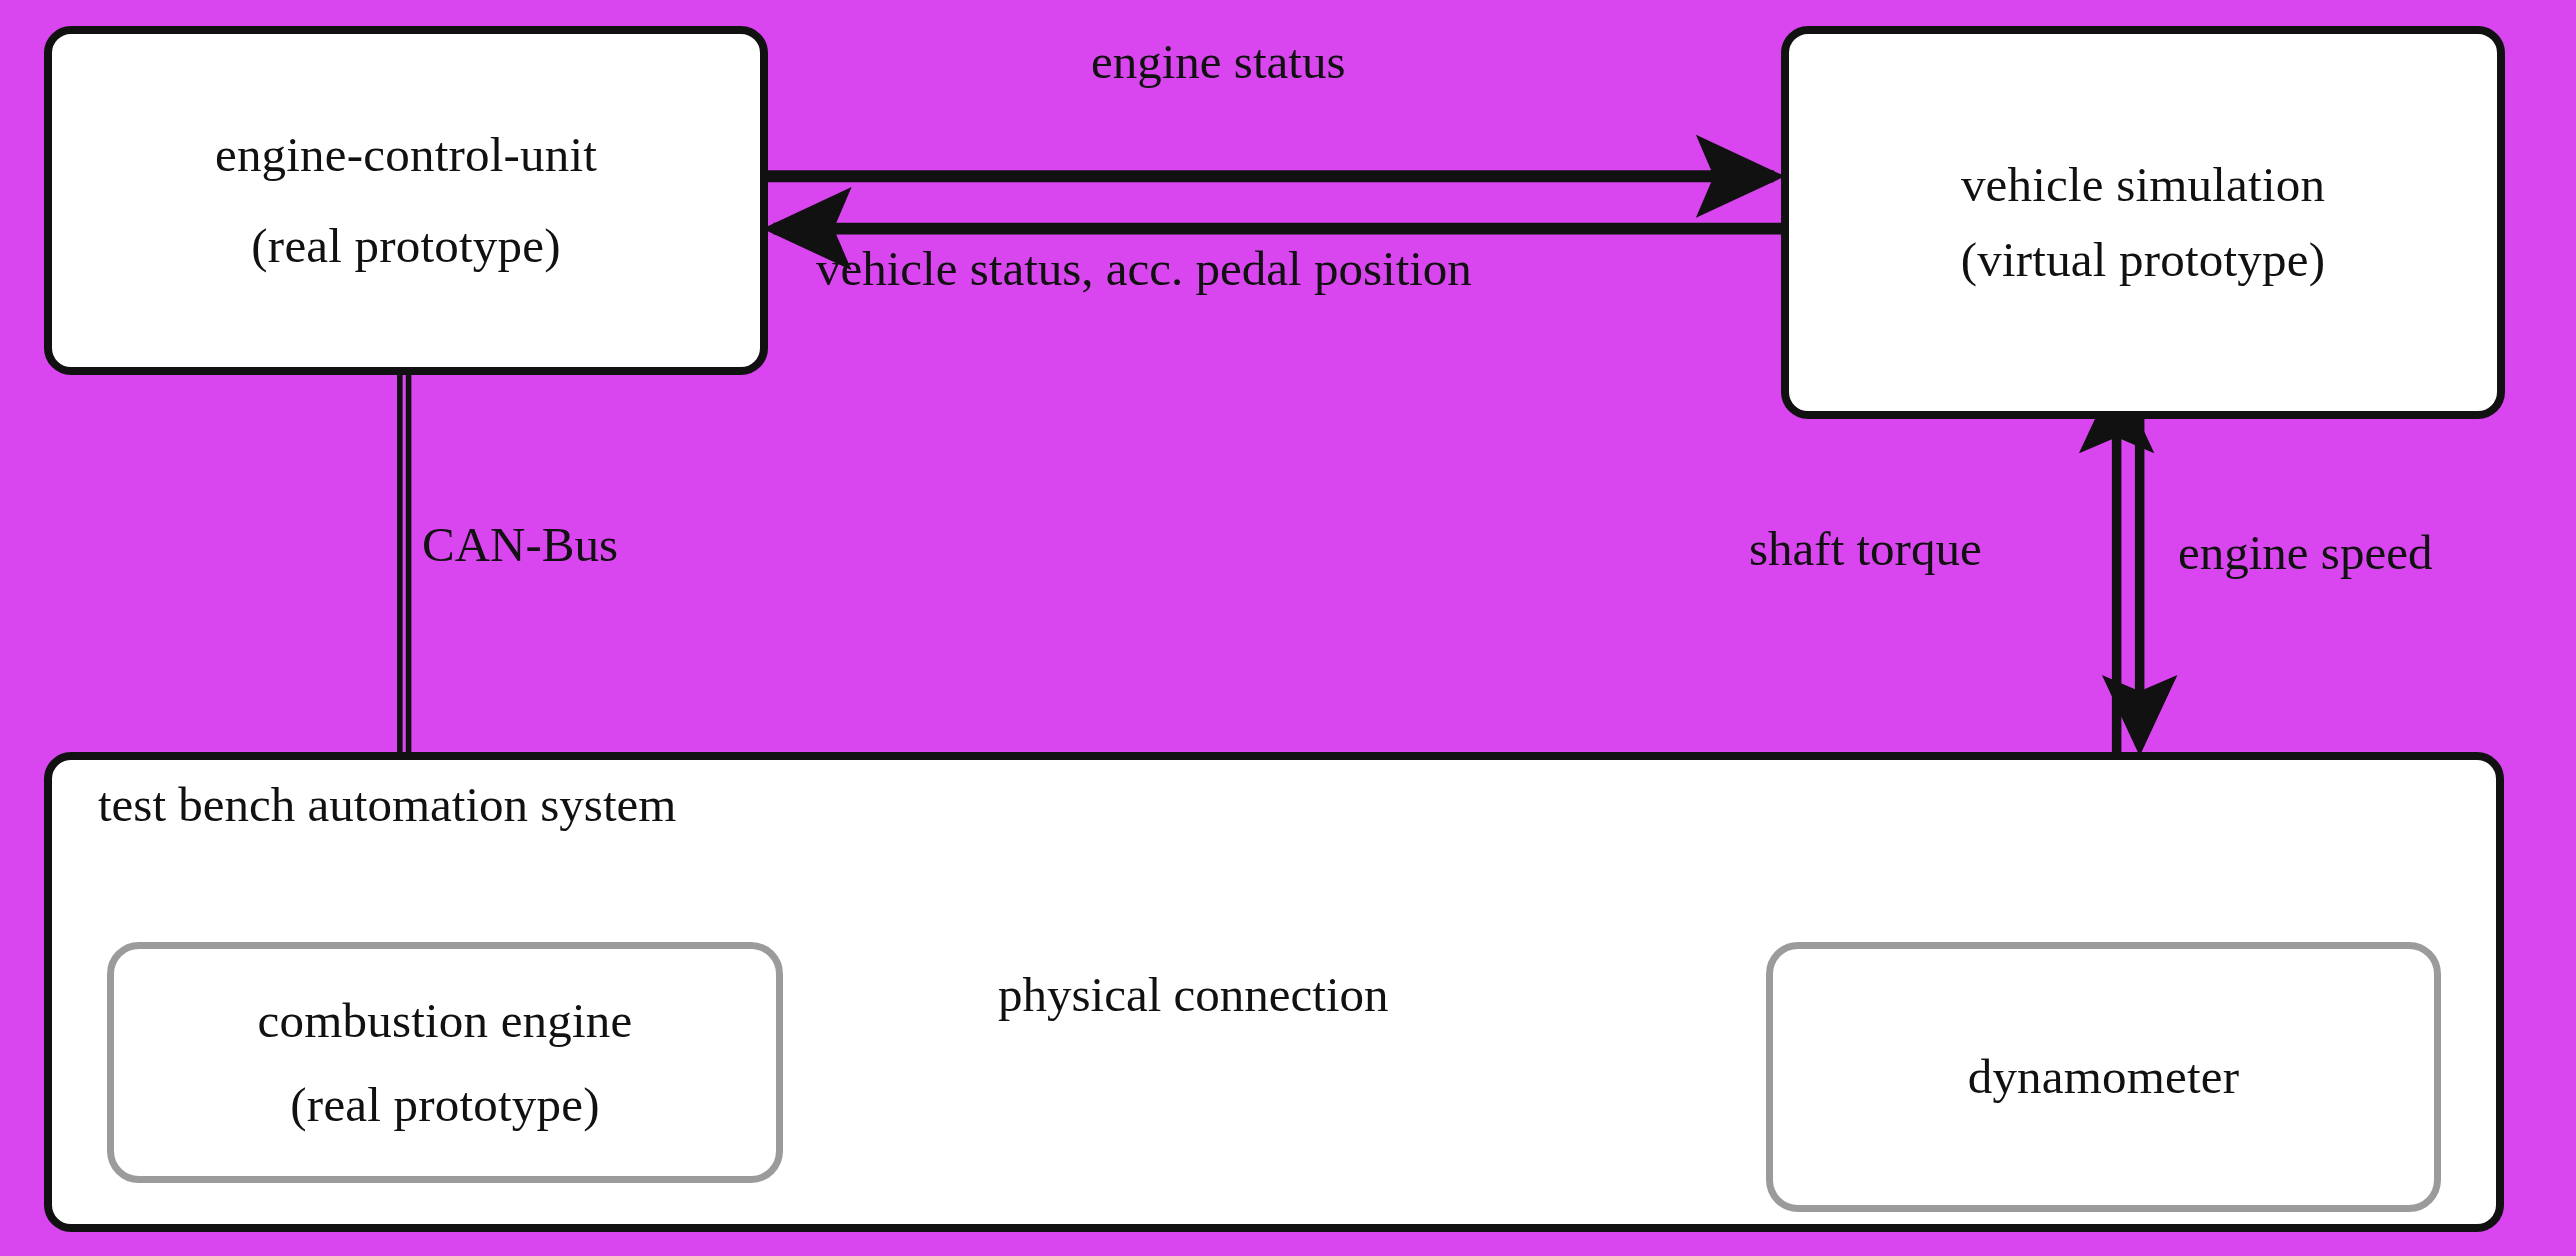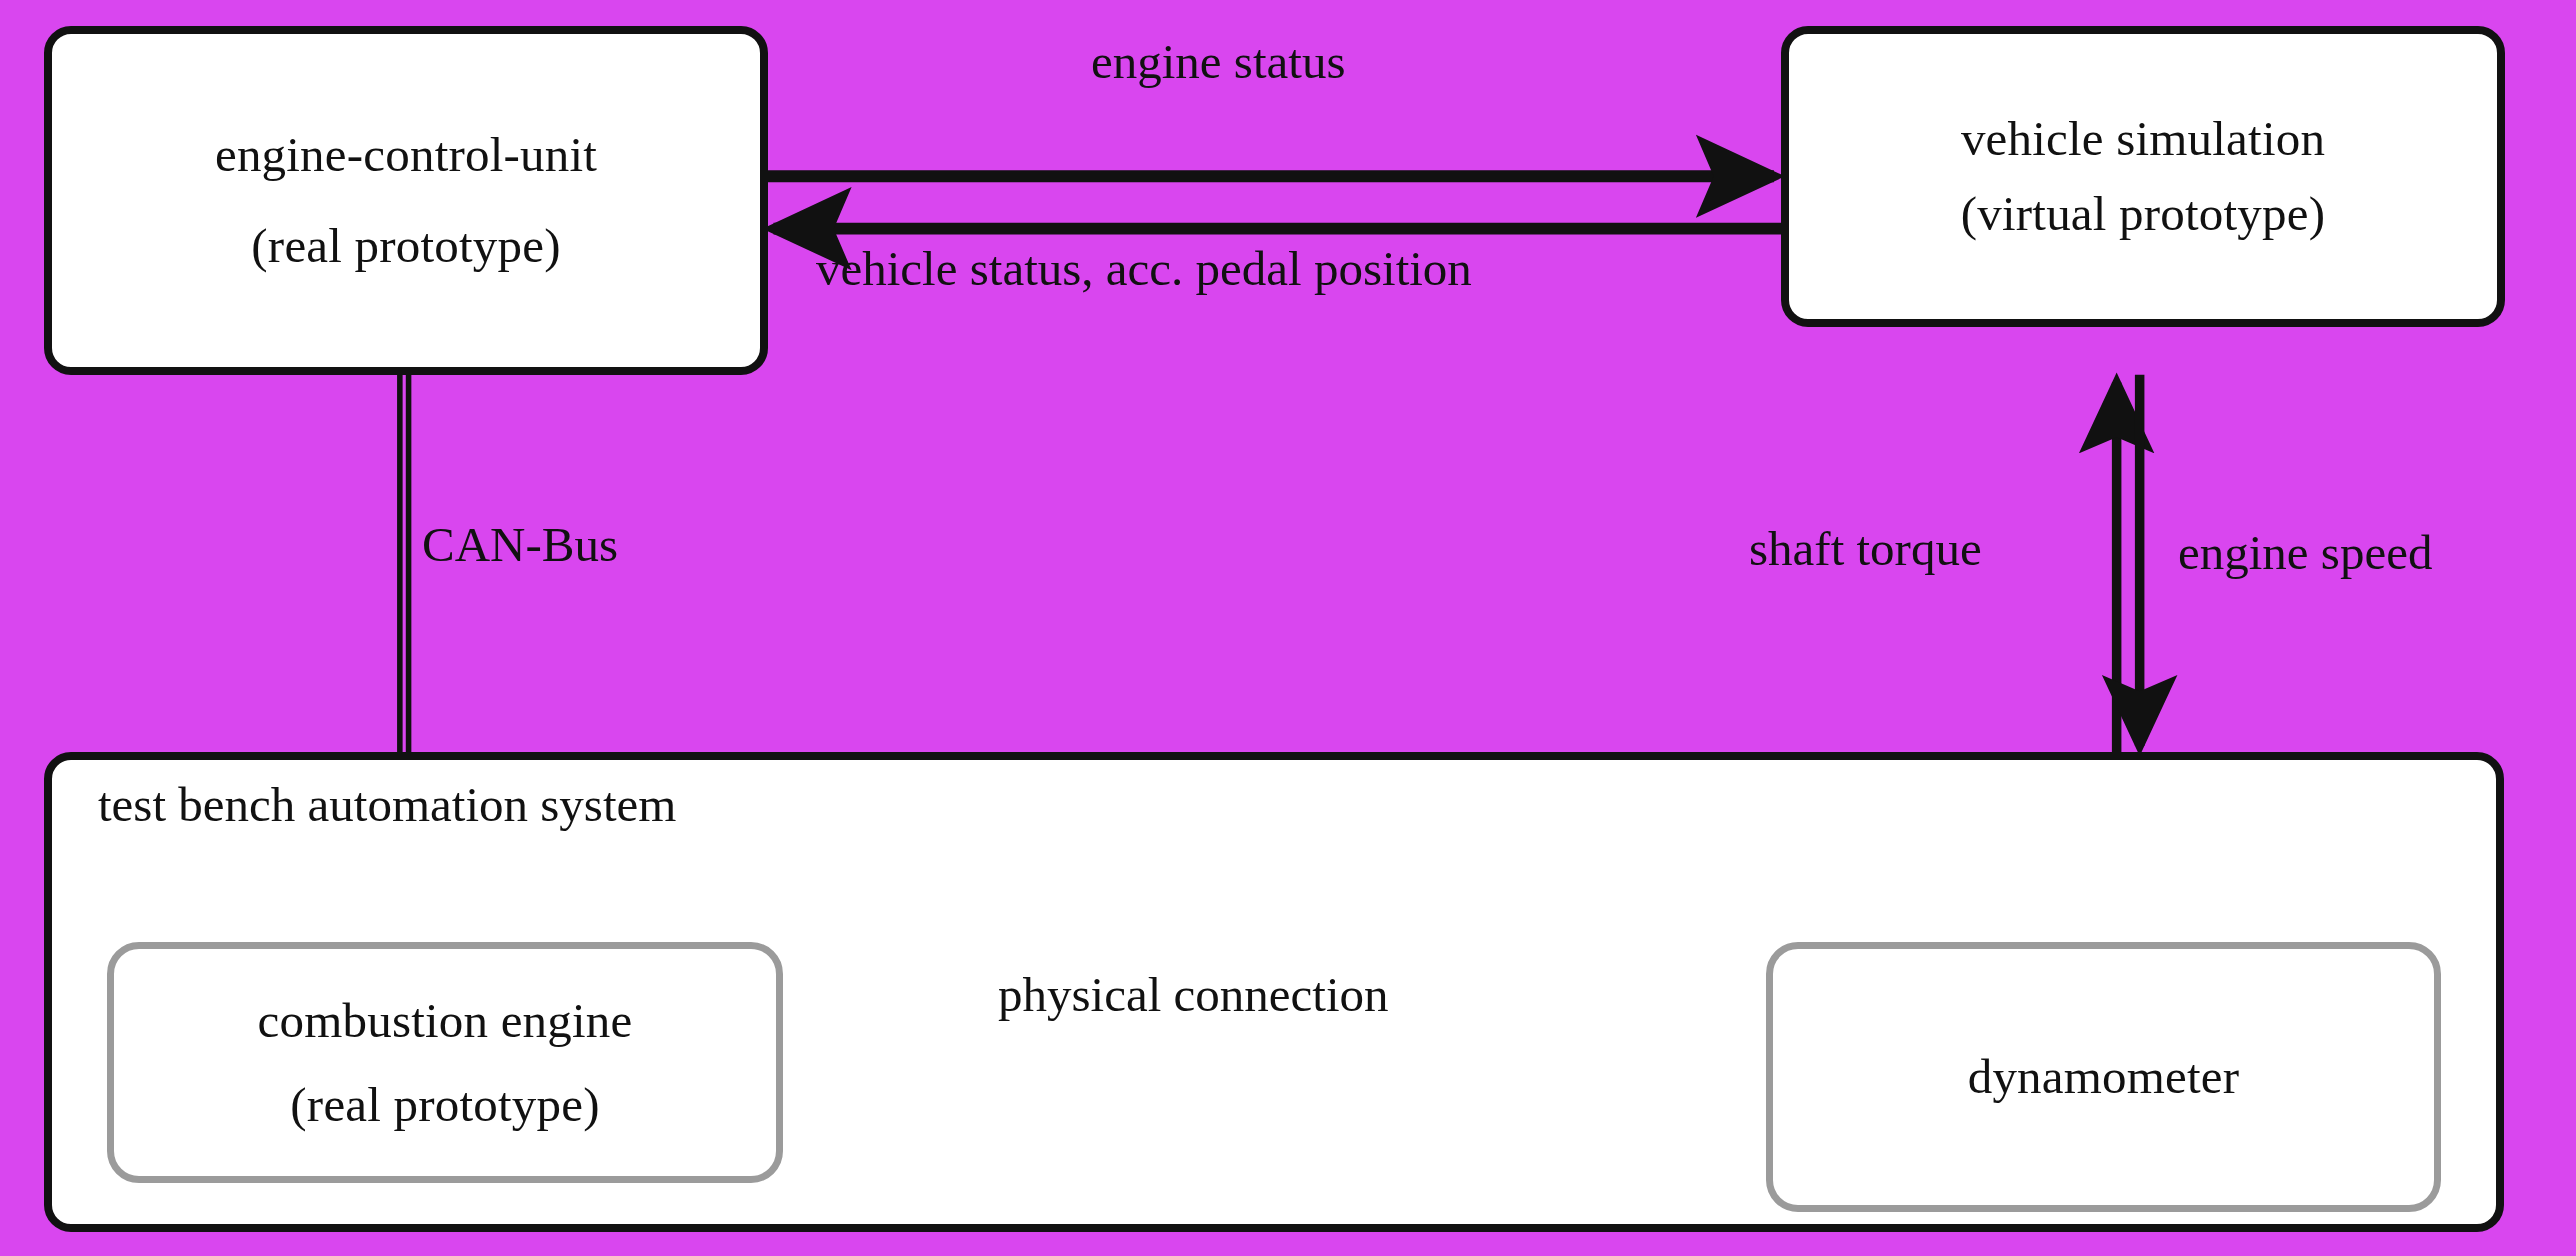--- a/index.html
+++ b/index.html
@@ -73,21 +73,21 @@
     width: 724px;
     height: 349px;
     text-align: right;
   }
   #ecu-box .node-line:first-child { margin-bottom: 27px; }
 
   #vehicle-sim-box {
     left: 1781px;
     top: 26px;
     width: 724px;
-    height: 301px;
+    height: 393px;
   }
   #vehicle-sim-box .node-line { margin: 5.6px 0; }
 
   #combustion-engine-box {
     left: 107px;
     top: 942px;
     width: 676px;
     height: 241px;
   }
   #combustion-engine-box .node-line:first-child { margin-bottom: 20.6px; }

